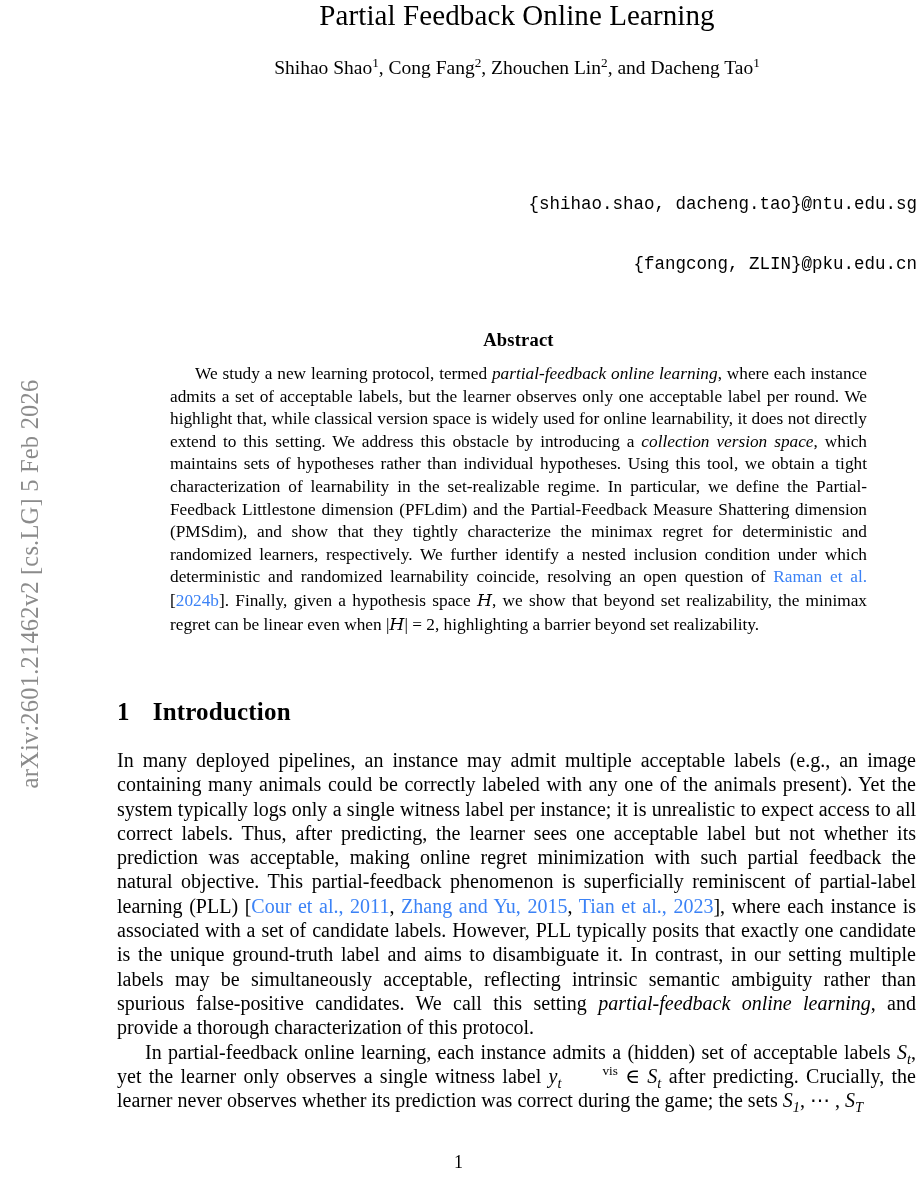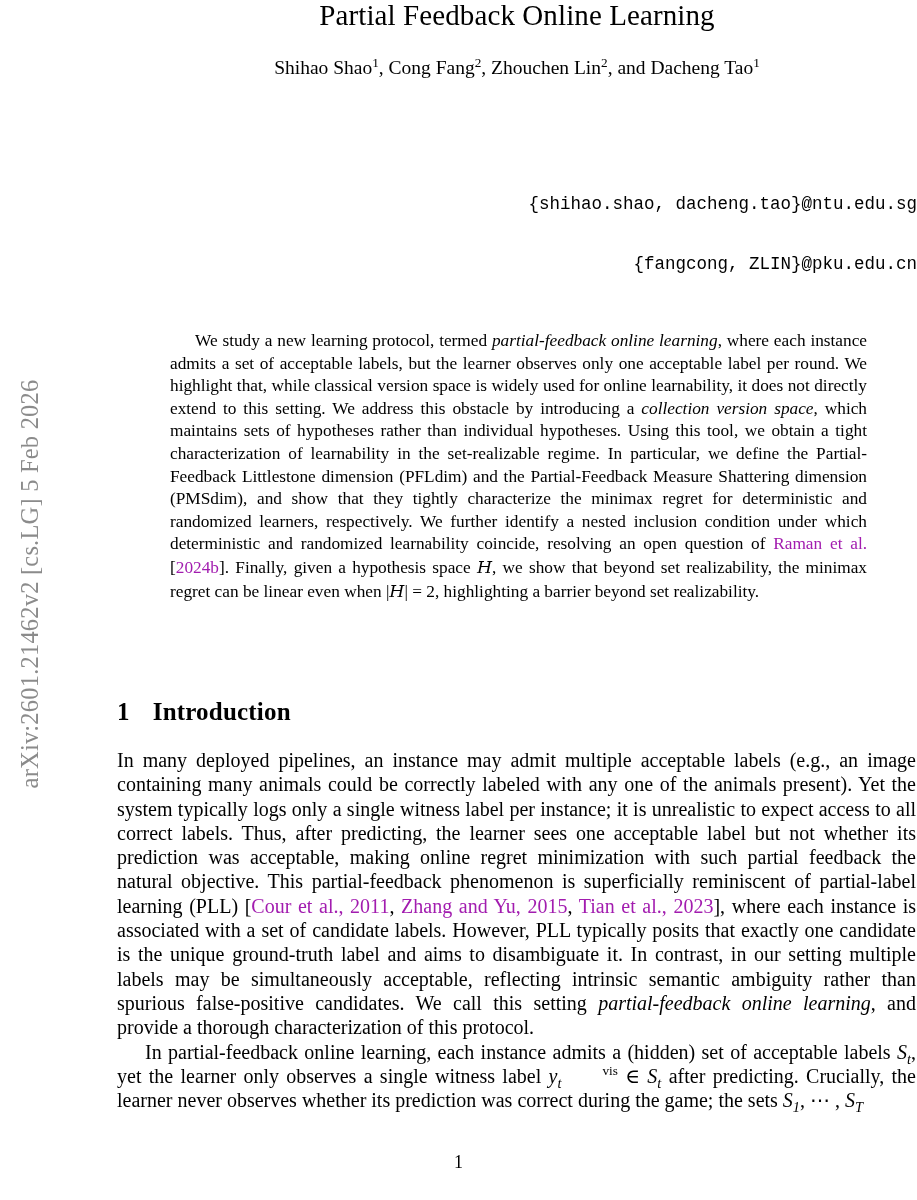--- a/index.html
+++ b/index.html
@@ -139,21 +139,21 @@
   .body-par {
     font-size: 20px;
     line-height: 24.3px;
     text-align: justify;
     text-justify: inter-word;
     margin: 0;
   }
   .body-par.first { text-indent: 0; }
   .body-par.indent { text-indent: 28px; }
 
-  .cite { color: #a21caf; }
+  .cite { color: #3b82f6; }
 
   i, .it { font-style: italic; }
 
   .mathvar { font-style: italic; font-family: "Liberation Serif", "DejaVu Serif", serif; }
   .scrH { font-style: italic; font-family: "DejaVu Serif", serif; }
   .sub { font-size: 0.72em; vertical-align: sub; line-height: 0; font-style: italic; }
   .supvis { font-size: 0.66em; vertical-align: super; line-height: 0; font-style: normal; margin-left: 41px; }
 
   #page-number {
     position: absolute;
@@ -181,20 +181,21 @@
     <span>Zhouchen Lin</span><sup>2</sup>,
     <span>and</span>
     <span>Dacheng Tao</span><sup>1</sup>
   </div>
 
 
   <div class="email e1">{shihao.shao, dacheng.tao}@ntu.edu.sg</div>
   <div class="email e2">{fangcong, ZLIN}@pku.edu.cn</div>
 
   <div id="abstract-block">
+    <div id="abstract-heading">Abstract</div>
     <p id="abstract-text"><span>We study a new learning protocol, termed </span><i>partial-feedback online learning</i><span>, where each instance admits a set of acceptable labels, but the learner observes only one acceptable label per round. We highlight that, while classical version space is widely used for online learnability, it does not directly extend to this setting. We address this obstacle by introducing a </span><i>collection version space</i><span>, which maintains sets of hypotheses rather than individual hypotheses. Using this tool, we obtain a tight characterization of learnability in the set-realizable regime. In particular, we define the Partial-Feedback Littlestone dimension (PFLdim) and the Partial-Feedback Measure Shattering dimension (PMSdim), and show that they tightly characterize the minimax regret for deterministic and randomized learners, respectively. We further identify a nested inclusion condition under which deterministic and randomized learnability coincide, resolving an open question of </span><a class="cite" href="#" style="text-decoration:none;">Raman et al.</a><span> [</span><a class="cite" href="#" style="text-decoration:none;">2024b</a><span>]. Finally, given a hypothesis space </span><span class="scrH">H</span><span>, we show that beyond set realizability, the minimax regret can be linear even when |</span><span class="scrH">H</span><span>| = 2, highlighting a barrier beyond set realizability.</span></p>
   </div>
 
   <div id="sec1-heading">
     <span class="secnum">1</span><span>Introduction</span>
   </div>
 
   <div id="intro-block">
     <p class="body-par first"><span>In many deployed pipelines, an instance may admit multiple acceptable labels (e.g., an image containing many animals could be correctly labeled with any one of the animals present). Yet the system typically logs only a single witness label per instance; it is unrealistic to expect access to all correct labels. Thus, after predicting, the learner sees one acceptable label but not whether its prediction was acceptable, making online regret minimization with such partial feedback the natural objective. This partial-feedback phenomenon is superficially reminiscent of partial-label learning (PLL) [</span><a class="cite" href="#" style="text-decoration:none;">Cour et al., 2011</a><span>, </span><a class="cite" href="#" style="text-decoration:none;">Zhang and Yu, 2015</a><span>, </span><a class="cite" href="#" style="text-decoration:none;">Tian et al., 2023</a><span>], where each instance is associated with a set of candidate labels. However, PLL typically posits that exactly one candidate is the unique ground-truth label and aims to disambiguate it. In contrast, in our setting multiple labels may be simultaneously acceptable, reflecting intrinsic semantic ambiguity rather than spurious false-positive candidates. We call this setting </span><i>partial-feedback online learning</i><span>, and provide a thorough characterization of this protocol.</span></p>
 

